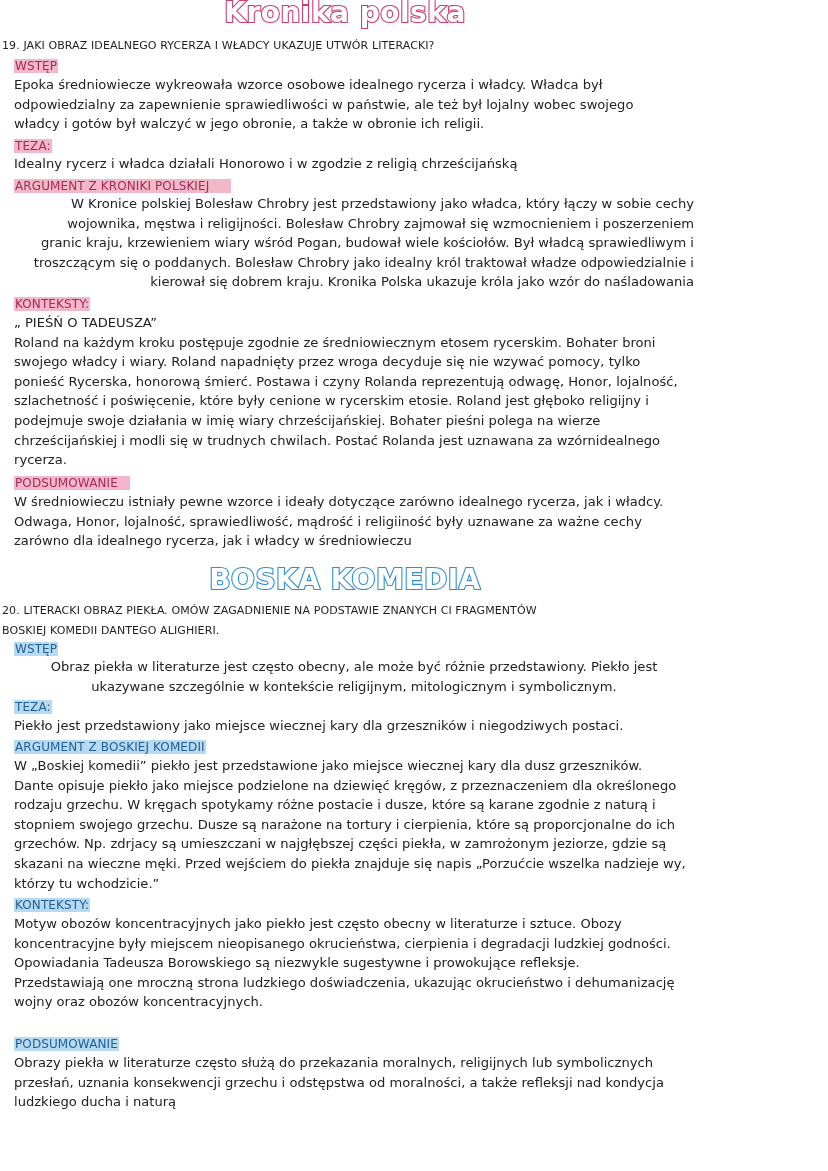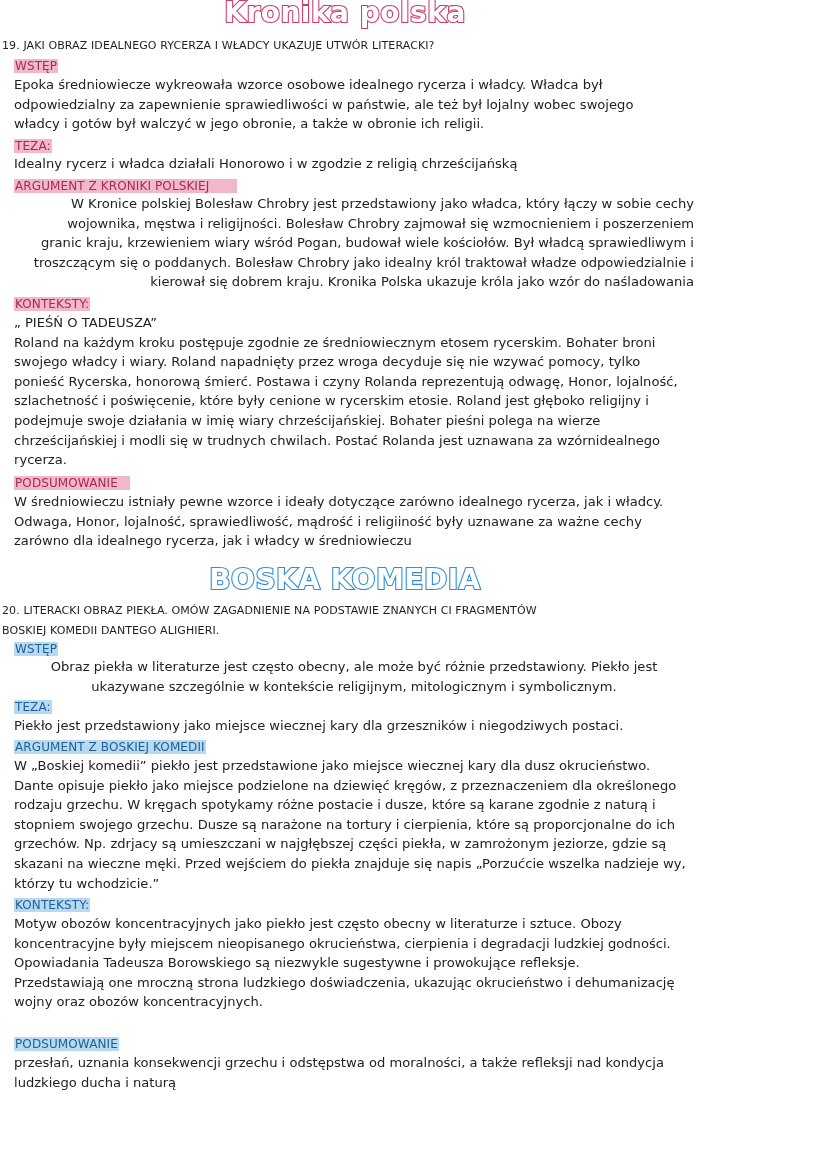--- a/index.html
+++ b/index.html
@@ -80,21 +80,21 @@
     <span class="line">Epoka średniowiecze wykreowała wzorce osobowe idealnego rycerza i władcy. Władca był</span>
     <span class="line">odpowiedzialny za zapewnienie sprawiedliwości w państwie, ale też był lojalny wobec swojego</span>
     <span class="line">władcy i gotów był walczyć w jego obronie, a także w obronie ich religii.</span>
   </div>
 
   <div class="label pink" style="top:139px;">TEZA:</div>
   <div class="para" style="top:154px;">
     <span class="line">Idealny rycerz i władca działali Honorowo i w zgodzie z religią chrześcijańską</span>
   </div>
 
-  <div class="label pink" style="top:179px; padding-right:28px;">ARGUMENT Z KRONIKI POLSKIEJ</div>
+  <div class="label pink" style="top:179px; padding-right:22px;">ARGUMENT Z KRONIKI POLSKIEJ</div>
   <div class="para" style="top:194px;text-align:right;">
     <span class="line">W Kronice polskiej Bolesław Chrobry jest przedstawiony jako władca, który łączy w sobie cechy</span>
     <span class="line">wojownika, męstwa i religijności. Bolesław Chrobry zajmował się wzmocnieniem i poszerzeniem</span>
     <span class="line">granic kraju, krzewieniem wiary wśród Pogan, budował wiele kościołów. Był władcą sprawiedliwym i</span>
     <span class="line">troszczącym się o poddanych. Bolesław Chrobry jako idealny król traktował władze odpowiedzialnie i</span>
     <span class="line">kierował się dobrem kraju. Kronika Polska ukazuje króla jako wzór do naśladowania</span>
   </div>
 
   <div class="label pink" style="top:297px;">KONTEKSTY:</div>
   <div class="para" style="top:313px;">
@@ -128,37 +128,38 @@
     <span class="line">ukazywane szczególnie w kontekście religijnym, mitologicznym i symbolicznym.</span>
   </div>
 
   <div class="label blue" style="top:700px;">TEZA:</div>
   <div class="para" style="top:716px;">
     <span class="line">Piekło jest przedstawiony jako miejsce wiecznej kary dla grzeszników i niegodziwych postaci.</span>
   </div>
 
   <div class="label blue" style="top:740px;">ARGUMENT Z BOSKIEJ KOMEDII</div>
   <div class="para" style="top:756px;">
-    <span class="line"> W „Boskiej komedii” piekło jest przedstawione jako miejsce wiecznej kary dla dusz okrucieństwo.</span>
+    <span class="line"> W „Boskiej komedii” piekło jest przedstawione jako miejsce wiecznej kary dla dusz grzeszników.</span>
     <span class="line">Dante opisuje piekło jako miejsce podzielone na dziewięć kręgów, z przeznaczeniem dla określonego</span>
     <span class="line">rodzaju grzechu. W kręgach spotykamy różne postacie i dusze, które są karane zgodnie z naturą i</span>
     <span class="line">stopniem swojego grzechu. Dusze są narażone na tortury i cierpienia, które są proporcjonalne do ich</span>
     <span class="line">grzechów. Np. zdrjacy są umieszczani w najgłębszej części piekła, w zamrożonym jeziorze, gdzie są</span>
     <span class="line">skazani na wieczne męki. Przed wejściem do piekła znajduje się napis „Porzućcie wszelka nadzieje wy,</span>
     <span class="line">którzy tu wchodzicie.”</span>
   </div>
 
   <div class="label blue" style="top:898px;">KONTEKSTY:</div>
   <div class="para" style="top:914px;">
     <span class="line">Motyw obozów koncentracyjnych jako piekło jest często obecny w literaturze i sztuce. Obozy</span>
     <span class="line">koncentracyjne były miejscem nieopisanego okrucieństwa, cierpienia i degradacji ludzkiej godności.</span>
     <span class="line">Opowiadania Tadeusza Borowskiego są niezwykle sugestywne i prowokujące refleksje.</span>
     <span class="line">Przedstawiają one mroczną strona ludzkiego doświadczenia, ukazując okrucieństwo i dehumanizację</span>
     <span class="line">wojny oraz obozów koncentracyjnych.</span>
   </div>
 
   <div class="label blue" style="top:1037px;">PODSUMOWANIE</div>
   <div class="para" style="top:1053px;">
+    <span class="line">Obrazy piekła w literaturze często służą do przekazania moralnych, religijnych lub symbolicznych</span>
     <span class="line">przesłań, uznania konsekwencji grzechu i odstępstwa od moralności, a także refleksji nad kondycja</span>
     <span class="line">ludzkiego ducha i naturą</span>
   </div>
 
 </div>
 
 </body></html>

